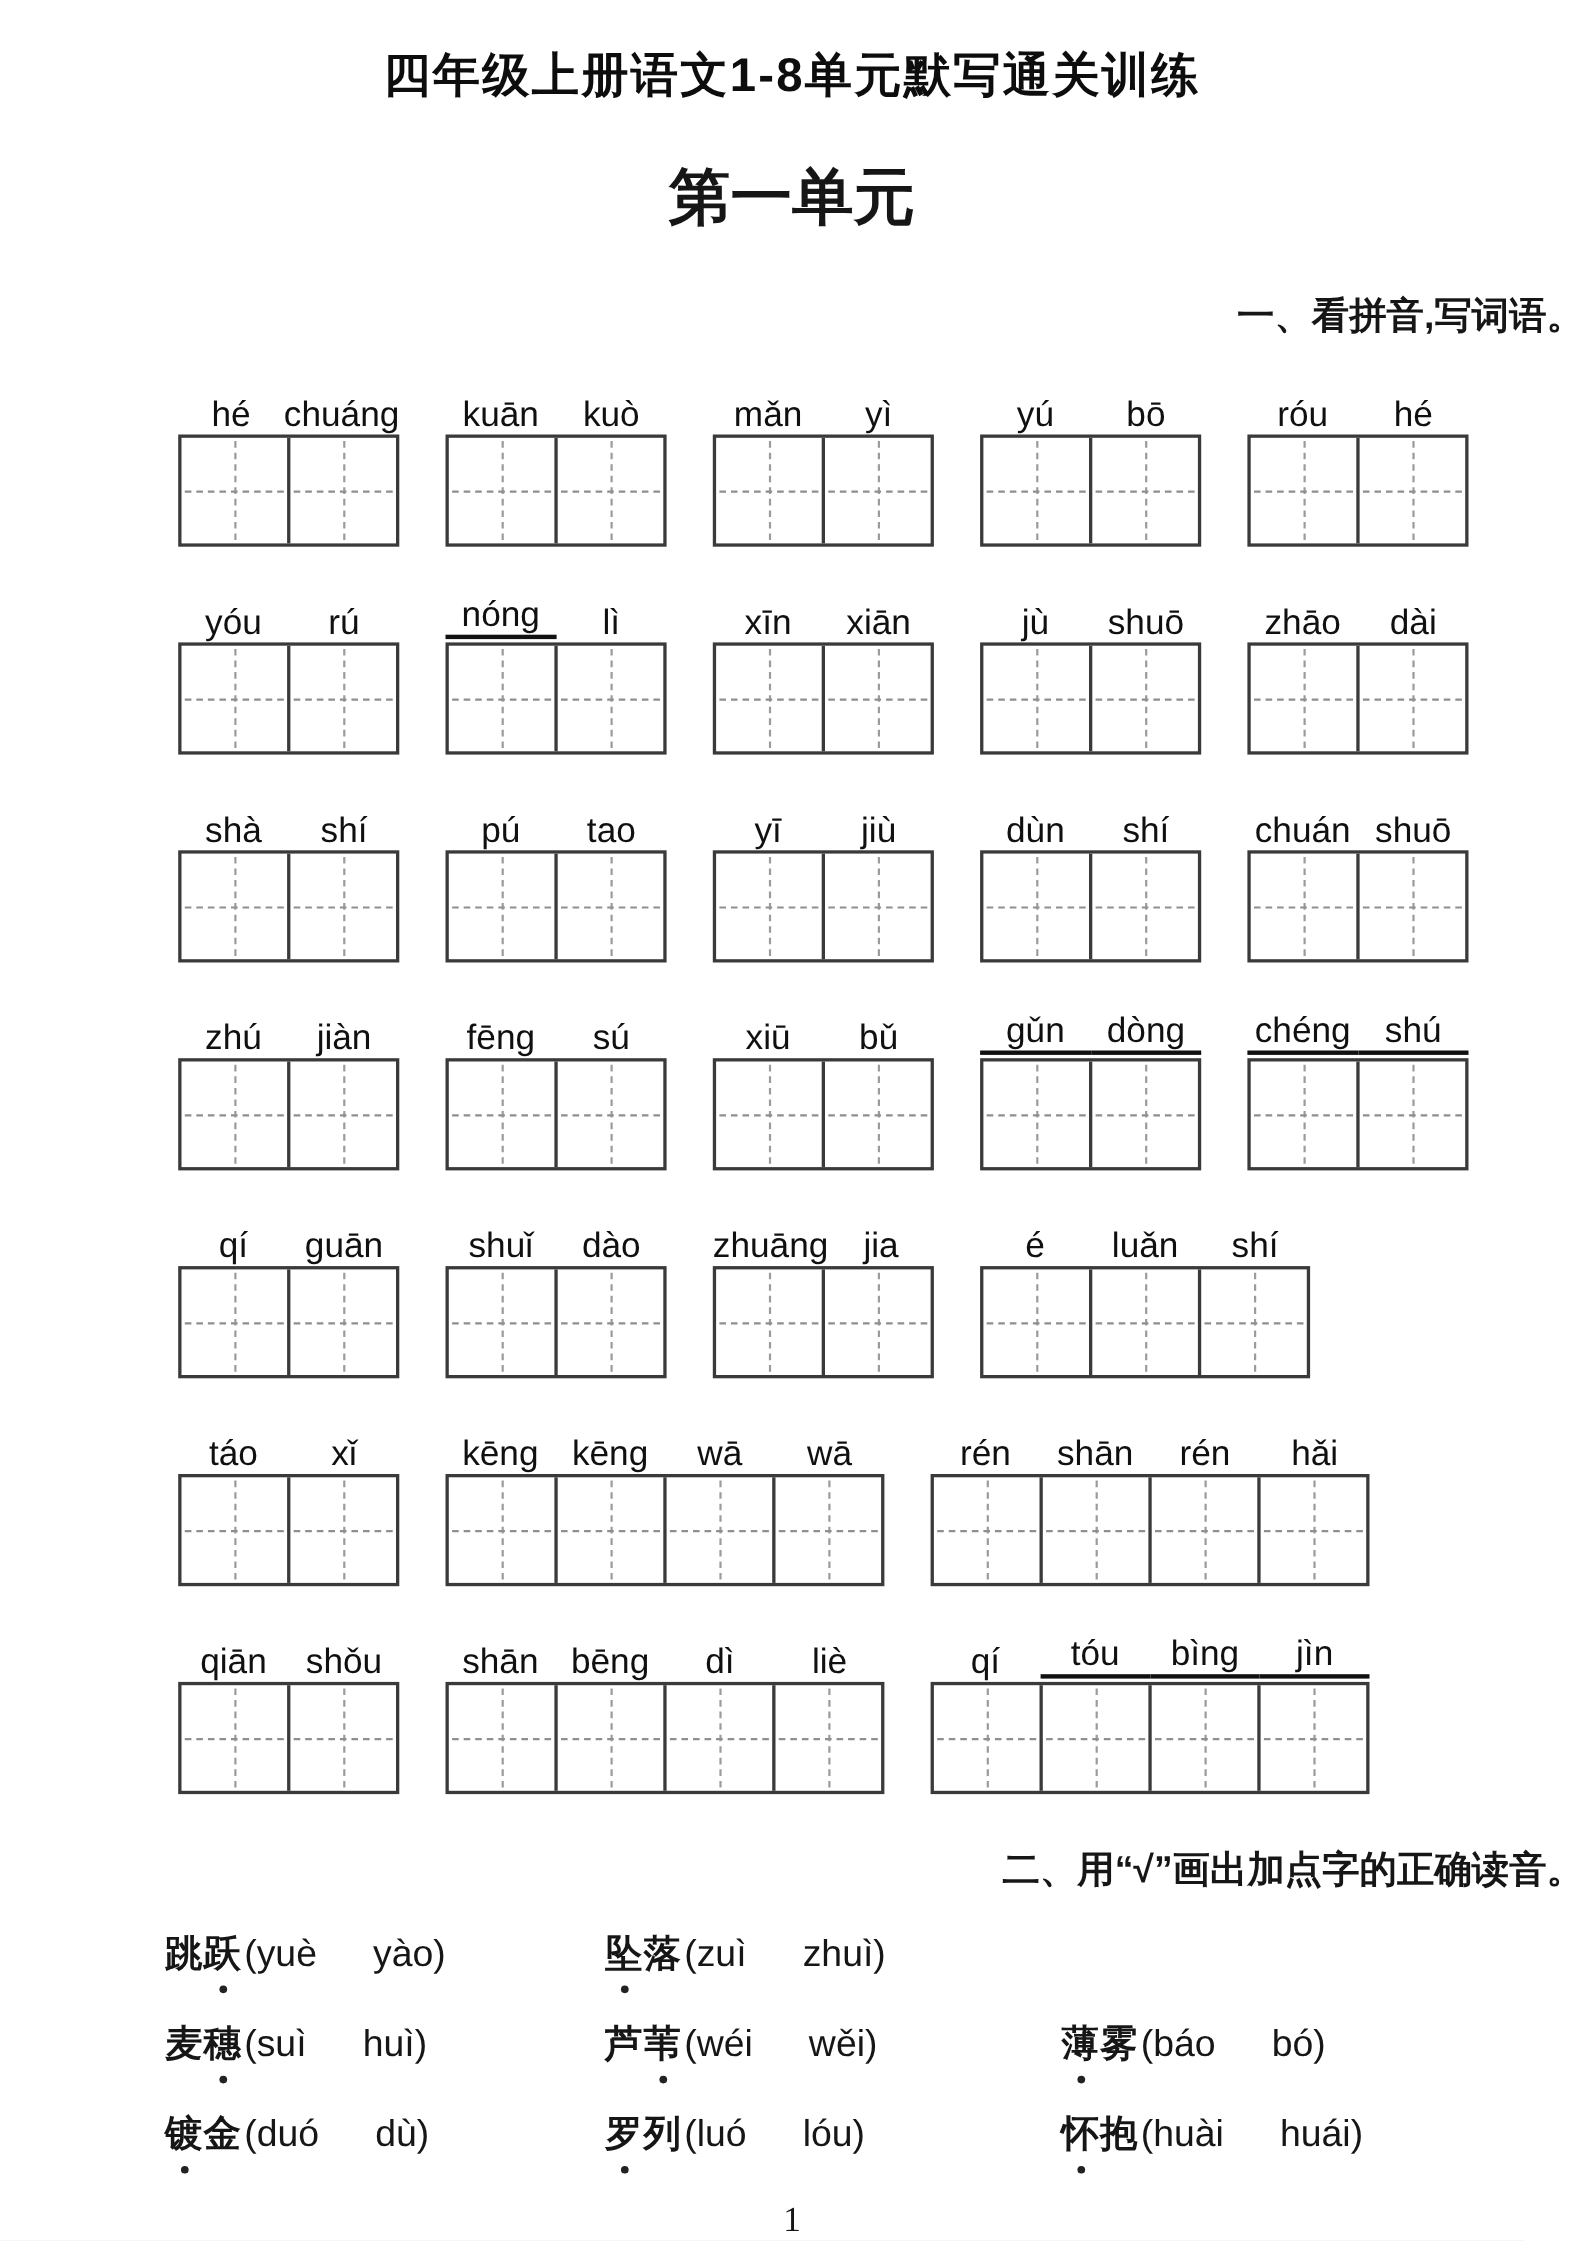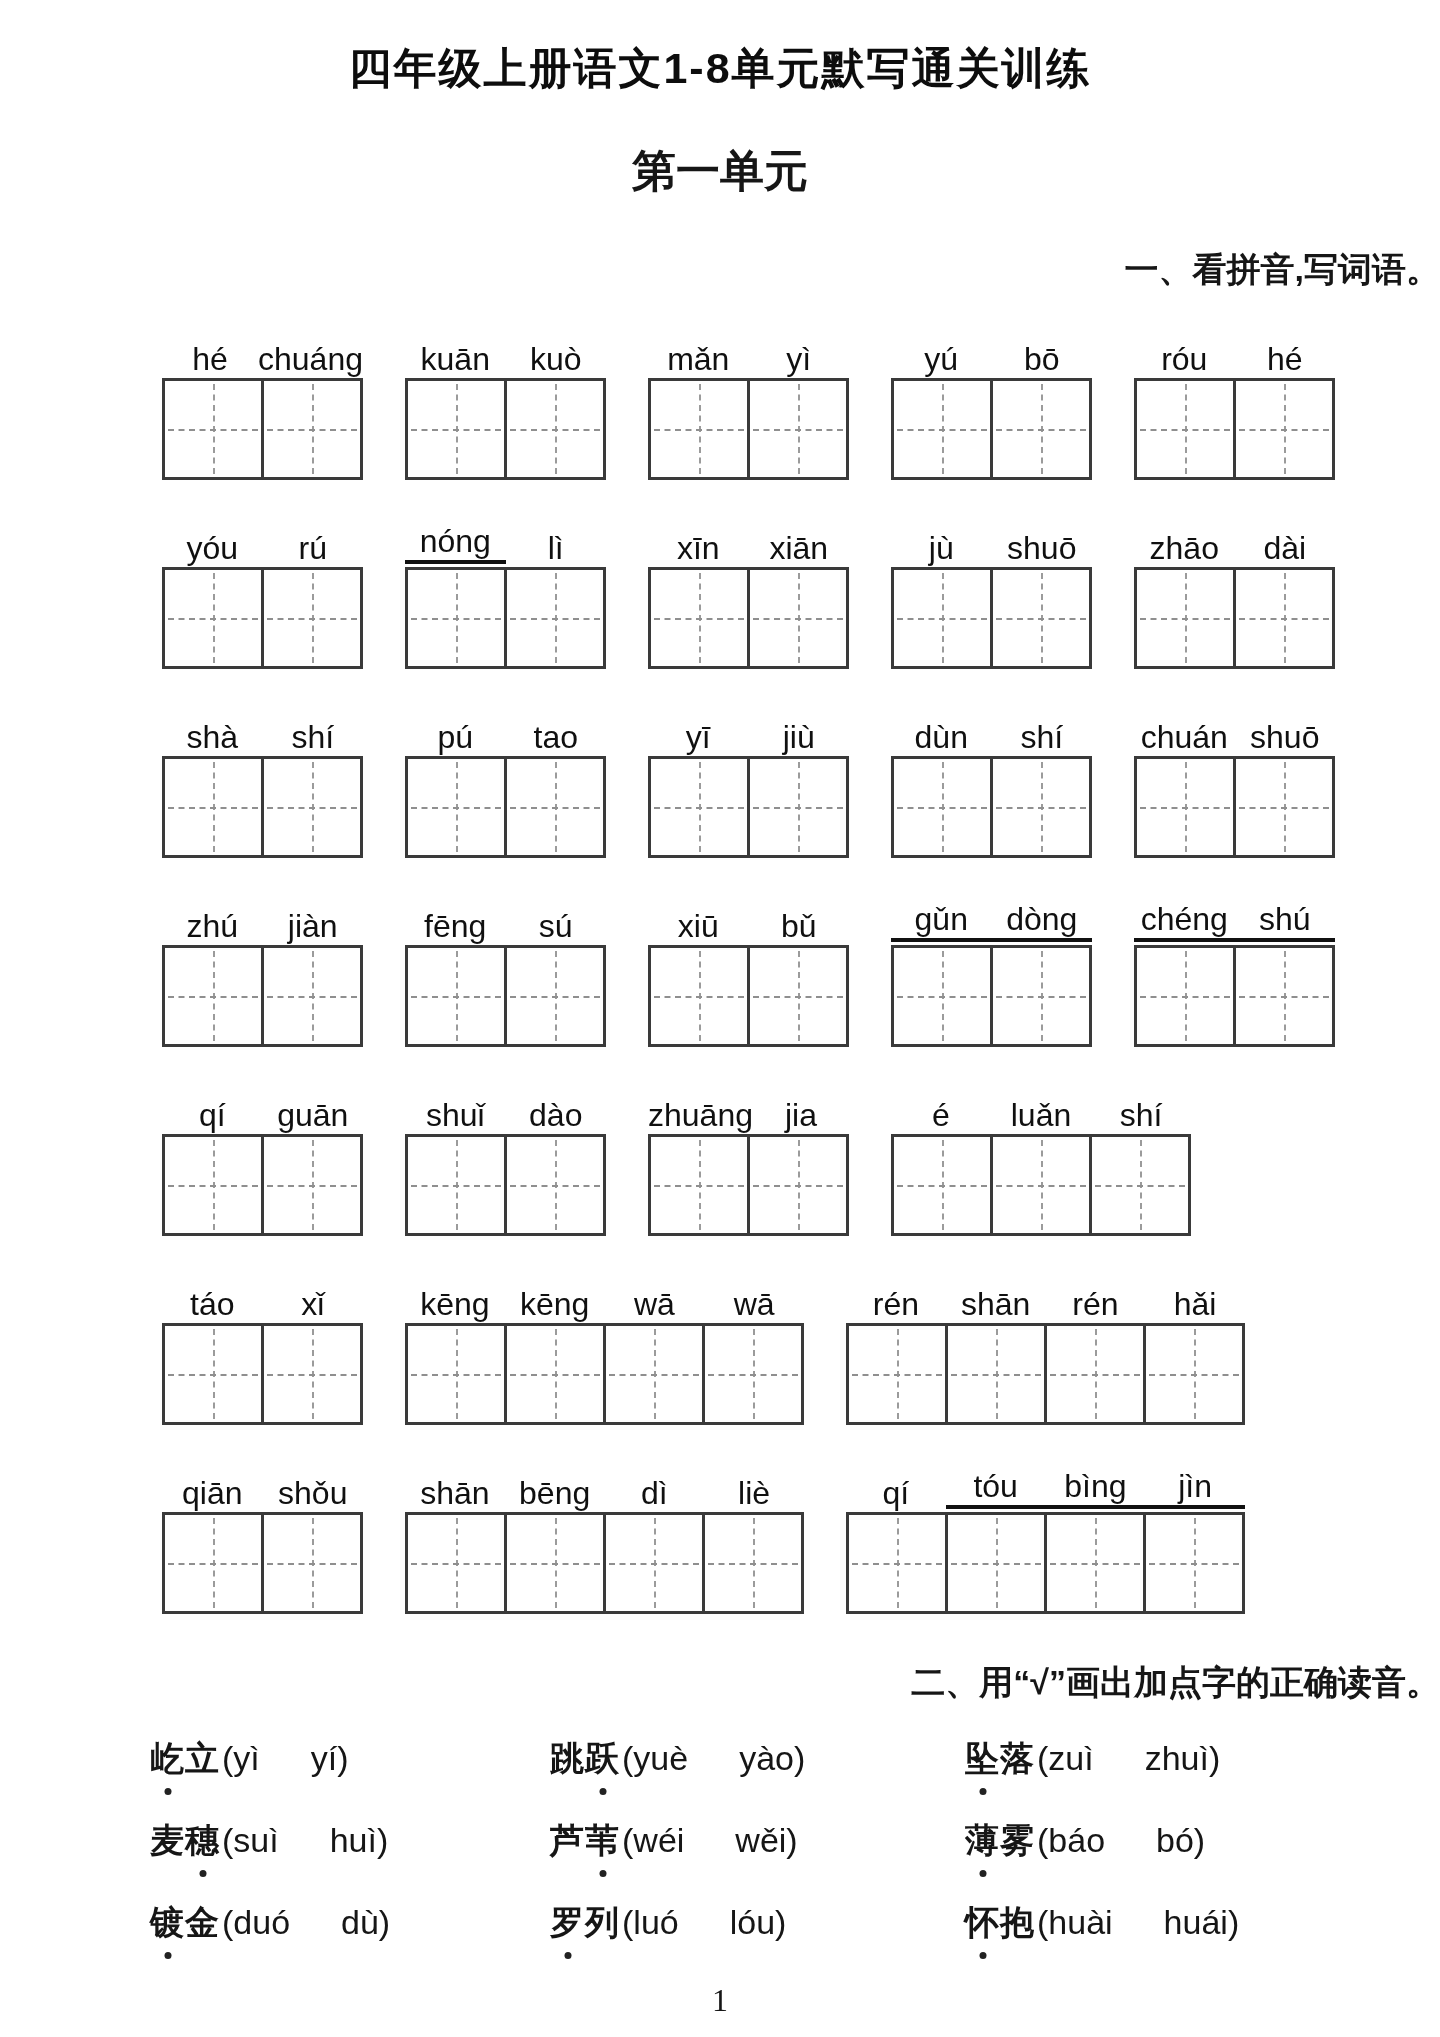--- a/index.html
+++ b/index.html
@@ -5,21 +5,21 @@
   html,body{margin:0;padding:0;background:#e8e8e8;}
   .sheet{
     width:1440px;height:2037px;margin:0 auto;background:#ffffff;
     font-family:"Liberation Sans","DejaVu Sans",sans-serif;color:#161616;
     position:relative;overflow:hidden;
   }
   .title{
     padding-top:40px;text-align:center;font-size:43px;font-weight:800;
     letter-spacing:2px;color:#0d0d0d;
   }
-  .subtitle{margin-top:44px;text-align:center;font-size:44px;font-weight:700;}
+  .subtitle{margin-top:44px;text-align:center;font-size:56px;font-weight:700;}
   .sec-heading{margin:46px 0 0 112px;font-size:34px;font-weight:700;text-align:right;}
   
   .grid{margin-top:34px;padding-left:25px;}
   .py-row{display:flex;gap:42px;margin:0 0 36px 137px;}
   .py-group{display:flex;flex-direction:column;}
   .py-line{
     display:flex;height:48px;align-items:flex-end;padding-bottom:3px;
     font-size:32px;line-height:1;color:#101010;
   }
   .syl{flex:1 1 0;text-align:center;white-space:nowrap;}
@@ -593,21 +593,20 @@
               <i class="hline"></i>
             </div>
           </div>
         </div>
       </div>
     </div>
 
   <div class="sec-heading">二、用“√”画出加点字的正确读音。</div>
   <div class="s2-grid">
       <div class="s2-row">
-        <div class="s2-item"><span class="w"><span class="char dot">屹</span><span class="char">立</span></span><span class="opts">(yì   yí)</span></div>
         <div class="s2-item"><span class="w"><span class="char">跳</span><span class="char dot">跃</span></span><span class="opts">(yuè   yào)</span></div>
         <div class="s2-item"><span class="w"><span class="char dot">坠</span><span class="char">落</span></span><span class="opts">(zuì   zhuì)</span></div>
       </div>
       <div class="s2-row">
         <div class="s2-item"><span class="w"><span class="char">麦</span><span class="char dot">穗</span></span><span class="opts">(suì   huì)</span></div>
         <div class="s2-item"><span class="w"><span class="char">芦</span><span class="char dot">苇</span></span><span class="opts">(wéi   wěi)</span></div>
         <div class="s2-item"><span class="w"><span class="char dot">薄</span><span class="char">雾</span></span><span class="opts">(báo   bó)</span></div>
       </div>
       <div class="s2-row">
         <div class="s2-item"><span class="w"><span class="char dot">镀</span><span class="char">金</span></span><span class="opts">(duó   dù)</span></div>

